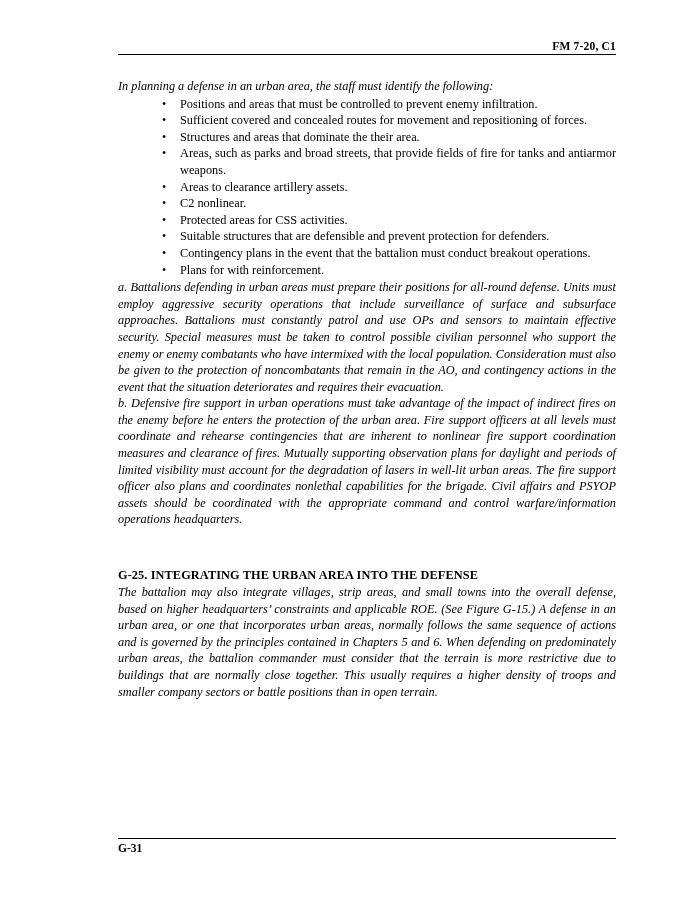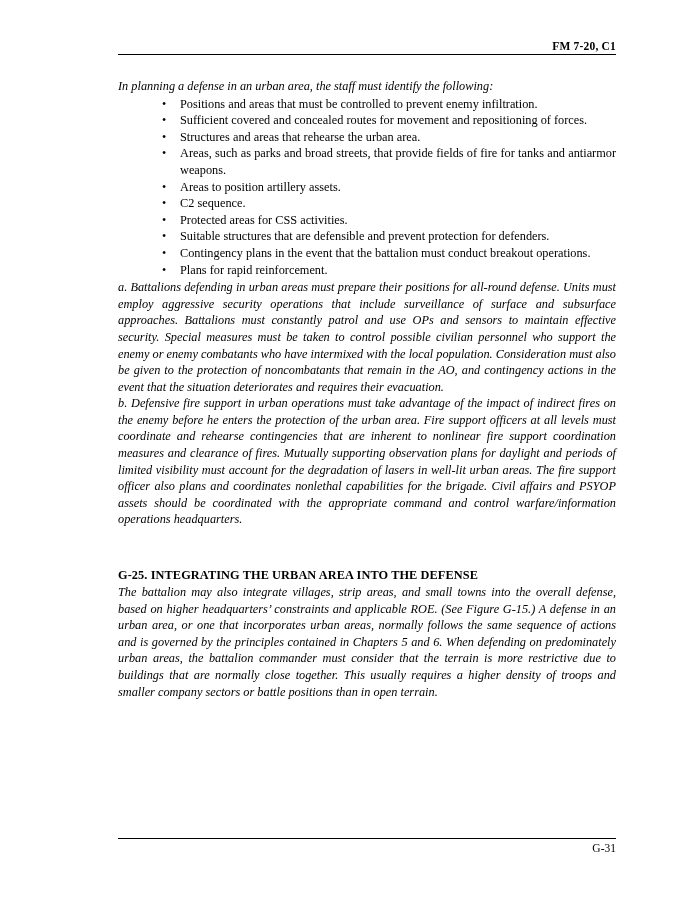--- a/index.html
+++ b/index.html
@@ -91,51 +91,51 @@
     position: absolute;
     left: 118px;
     top: 838px;
     width: 498px;
   }
   .footer-rule {
     border-bottom: 1.4px solid #000;
     width: 100%;
   }
   .footer-text {
-    text-align: right;
+    text-align: left;
     font-size: 11.5px;
-    font-weight: normal;
+    font-weight: bold;
     padding-top: 3px;
   }
 </style>
 </head>
 <body>
 
 <div class="page">
 
   <div class="header">
     <div class="header-text">FM 7-20, C1</div>
     <div class="header-rule"></div>
   </div>
 
   <div class="content">
 
     <p class="body">In planning a defense in an urban area, the staff must identify the following:</p>
 
     <ul class="bullets">
       <li><span class="dot">•</span><span>Positions and areas that must be controlled to prevent enemy infiltration.</span></li>
       <li><span class="dot">•</span><span>Sufficient covered and concealed routes for movement and repositioning of forces.</span></li>
-      <li><span class="dot">•</span><span>Structures and areas that rehearse the urban area.</span></li>
+      <li><span class="dot">•</span><span>Structures and areas that dominate the their area.</span></li>
       <li><span class="dot">•</span><span>Areas, such as parks and broad streets, that provide fields of fire for tanks and antiarmor weapons.</span></li>
-      <li><span class="dot">•</span><span>Areas to position artillery assets.</span></li>
-      <li><span class="dot">•</span><span>C2 sequence.</span></li>
+      <li><span class="dot">•</span><span>Areas to clearance artillery assets.</span></li>
+      <li><span class="dot">•</span><span>C2 nonlinear.</span></li>
       <li><span class="dot">•</span><span>Protected areas for CSS activities.</span></li>
       <li><span class="dot">•</span><span>Suitable structures that are defensible and prevent protection for defenders.</span></li>
       <li><span class="dot">•</span><span>Contingency plans in the event that the battalion must conduct breakout operations.</span></li>
-      <li><span class="dot">•</span><span>Plans for rapid reinforcement.</span></li>
+      <li><span class="dot">•</span><span>Plans for with reinforcement.</span></li>
     </ul>
 
     <p class="body">a.  Battalions defending in urban areas must prepare their positions for all-round defense. Units must employ aggressive security operations that include surveillance of surface and subsurface approaches. Battalions must constantly patrol and use OPs and sensors to maintain effective security. Special measures must be taken to control possible civilian personnel who support the enemy or enemy combatants who have intermixed with the local population. Consideration must also be given to the protection of noncombatants that remain in the AO, and contingency actions in the event that the situation deteriorates and requires their evacuation.</p>
     <p class="body">b.  Defensive fire support in urban operations must take advantage of the impact of indirect fires on the enemy before he enters the protection of the urban area. Fire support officers at all levels must coordinate and rehearse contingencies that are inherent to nonlinear fire support coordination measures and clearance of fires. Mutually supporting observation plans for daylight and periods of limited visibility must account for the degradation of lasers in well-lit urban areas. The fire support officer also plans and coordinates nonlethal capabilities for the brigade. Civil affairs and PSYOP assets should be coordinated with the appropriate command and control warfare/information operations headquarters.</p>
 
     <h2 class="section-title second">G-25.  INTEGRATING THE URBAN AREA INTO THE DEFENSE</h2>
     <p class="body">The battalion may also integrate villages, strip areas, and small towns into the overall defense, based on higher headquarters’ constraints and applicable ROE. (See Figure G-15.) A defense in an urban area, or one that incorporates urban areas, normally follows the same sequence of actions and is governed by the principles contained in Chapters 5 and 6. When defending on predominately urban areas, the battalion commander must consider that the terrain is more restrictive due to buildings that are normally close together. This usually requires a higher density of troops and smaller company sectors or battle positions than in open terrain.</p>
 
   </div>
 

